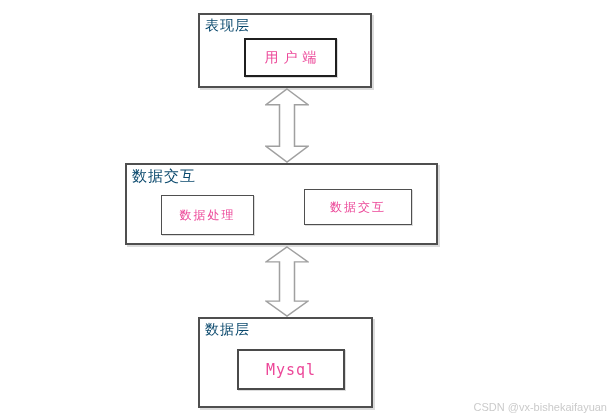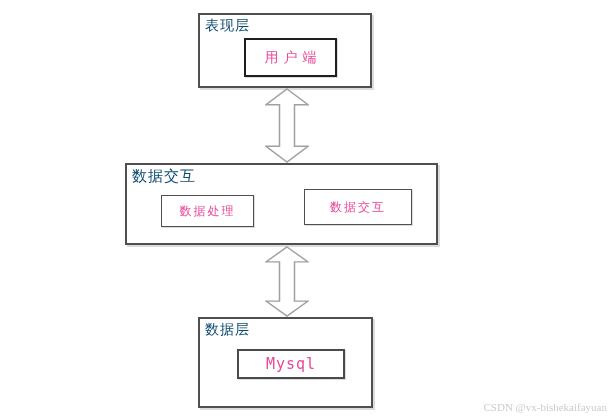--- a/index.html
+++ b/index.html
@@ -42,33 +42,33 @@
     box-shadow: 1px 1px 0 #dcdcdc;
   }
   .node-client {
     left: 44px; top: 23px; width: 93px; height: 39px;
     border: 2px solid #1f1f1f;
     font-size: 14px;
     letter-spacing: 5px;
   }
   .node-client span { padding-left: 5px; }
   .node-processing {
-    left: 34px; top: 30px; width: 93px; height: 32px;
+    left: 34px; top: 30px; width: 93px; height: 40px;
     border: 1.5px solid #4f4f4f;
     font-size: 12px;
     letter-spacing: 2px;
   }
   .node-interaction {
     left: 177px; top: 24px; width: 108px; height: 36px;
     border: 1.5px solid #4f4f4f;
     font-size: 12px;
     letter-spacing: 2px;
   }
   .node-mysql {
-    left: 37px; top: 30px; width: 108px; height: 30px;
+    left: 37px; top: 30px; width: 108px; height: 41px;
     border: 2px solid #4a4a4a;
     font-family: "DejaVu Sans Mono", "Liberation Mono", monospace;
     font-size: 15px;
     letter-spacing: 1px;
   }
   .layer-presentation { left: 198px; top: 13px;  width: 174px; height: 75px; }
   .layer-business     { left: 125px; top: 163px; width: 313px; height: 82px; }
   .layer-data         { left: 198px; top: 317px; width: 175px; height: 91px; }
   .arrow {
     position: absolute;
@@ -76,21 +76,21 @@
     width: 44px;
     display: block;
   }
   .arrow-1 { top: 88px;  height: 75px; }
   .arrow-2 { top: 246px; height: 71px; }
   .watermark {
     position: absolute;
     right: 4px;
     bottom: 6px;
     color: #cbcbcb;
-    font-family: Liberation Serif, serif;
+    font-family: Liberation Sans, sans-serif;
     font-size: 11px;
     white-space: nowrap;
   }
 </style>
 </head>
 <body>
 
 <div class="canvas">
 
   <div class="layer layer-presentation">

